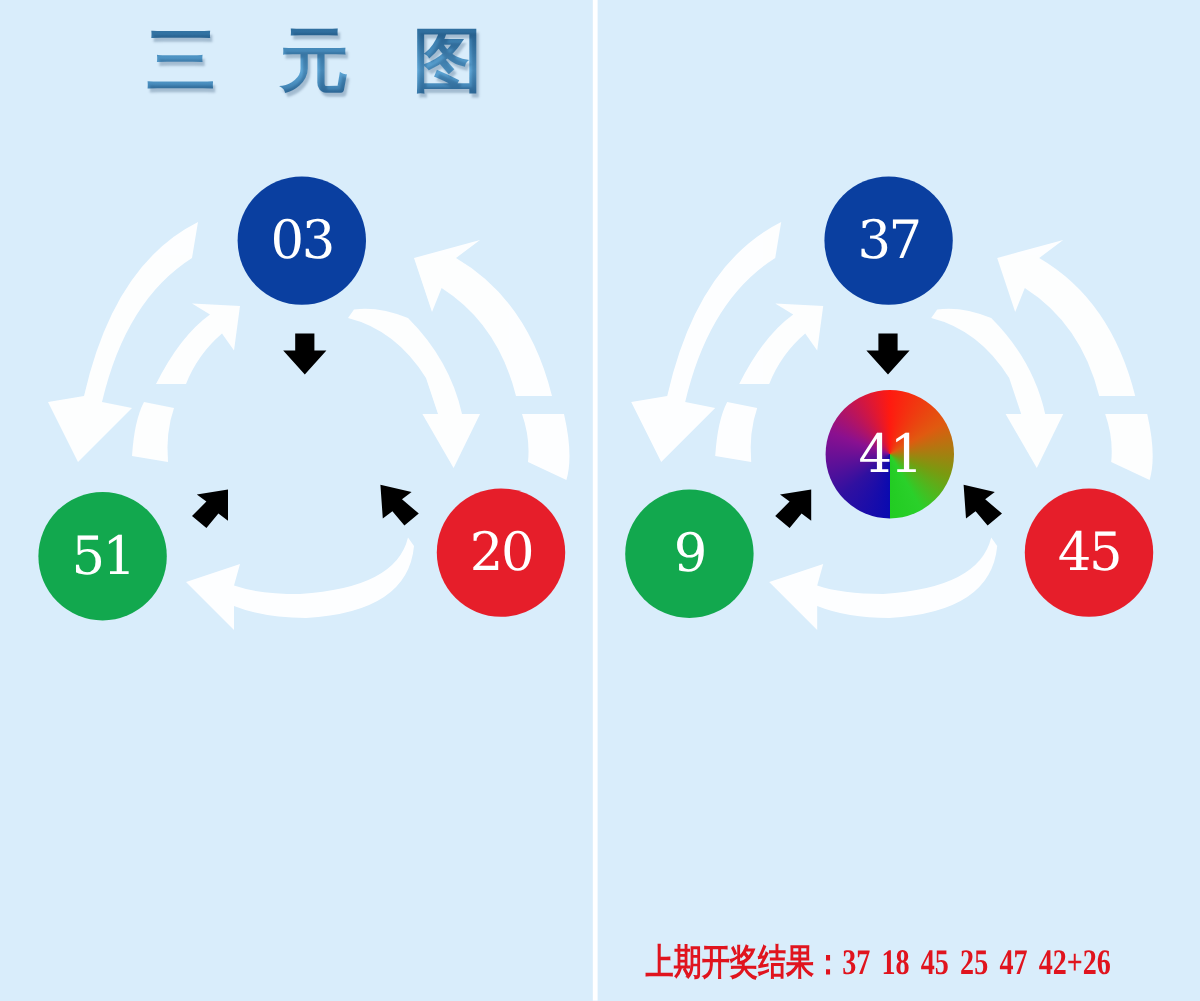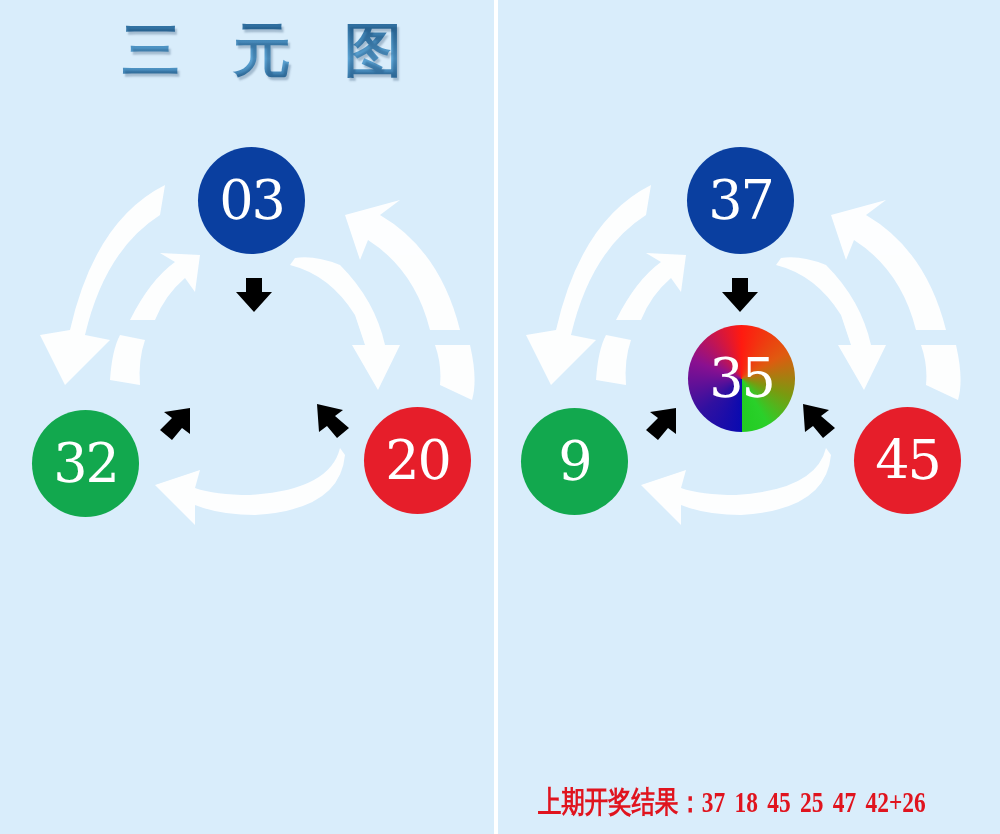--- a/index.html
+++ b/index.html
@@ -10,21 +10,21 @@
   .panel.right{left:498px;width:502px;}
   .title{position:absolute;left:122px;top:12px;width:280px;font-size:58px;font-weight:bold;letter-spacing:0;color:#3a86b8;
     background:linear-gradient(180deg,#1e5a8a 0%,#5fa8d8 60%,#235f90 100%);-webkit-background-clip:text;background-clip:text;
     -webkit-text-fill-color:transparent;text-shadow:2px 3px 2px rgba(0,40,80,0.25);display:flex;justify-content:space-between;font-family:"DejaVu Serif",serif;}
   .title span{display:inline-block;}
   .issue{position:absolute;left:163px;top:92px;font-size:40px;font-weight:bold;color:#d89a3c;
     background:linear-gradient(180deg,#f7d78a 0%,#c98a2a 55%,#8a5a18 100%);-webkit-background-clip:text;background-clip:text;
     -webkit-text-fill-color:transparent;text-shadow:2px 2px 2px rgba(60,30,0,0.3);font-family:"DejaVu Serif",serif;}
   svg.arrows{position:absolute;left:0;top:0;}
   .ball{position:absolute;width:107px;height:107px;border-radius:50%;color:#fff;display:flex;align-items:center;justify-content:center;
-    font-family:"DejaVu Serif",serif;font-size:54px;line-height:1;letter-spacing:-2px;}
+    font-family:"DejaVu Serif",serif;font-size:44px;line-height:1;letter-spacing:-2px;}
   .ball.blue{background:#0a3fa0;}
   .ball.green{background:#12a84e;}
   .ball.red{background:#e61e2a;}
   .ball.center{background:conic-gradient(from 0deg,#ff1a10 0deg,#e05a10 60deg,#7a9a10 110deg,#2ad02a 150deg,#22cc22 180deg,#0a0ab0 180deg,#3010a0 230deg,#8a1090 290deg,#ff1a10 360deg);}
   .result{position:absolute;left:538px;top:782px;font-size:30px;color:#e0141e;font-family:"Liberation Serif",serif;transform:scaleX(0.78);transform-origin:left top;white-space:nowrap;font-weight:bold;}
   .result span{margin-right:12px;}
 </style>
 </head>
 <body>
 
@@ -55,21 +55,21 @@
     </g>
 
     <g fill="#000000">
       <path d="M246,278 L262,278 L262,292 L272,292 L254,312 L236,292 L246,292 Z"></path>
       <path d="M160,430 L172,440 L182,428 L190,434 L190,408 L164,412 L172,418 Z"></path>
       <path d="M349,428 L337,438 L327,426 L319,432 L317,404 L343,410 L335,416 Z"></path>
     </g>
   </svg>
 
   <div class="ball blue" style="left:198px;top:147px;">03</div>
-  <div class="ball green" style="left:32px;top:410px;">32</div>
+  <div class="ball green" style="left:32px;top:410px;">51</div>
   <div class="ball red" style="left:364px;top:407px;">20</div>
 </div>
 
 <div class="panel right">
   <svg class="arrows" width="502" height="834">
     <g fill="#ffffff" opacity="0.95" transform="translate(-12,0)">
       <path d="M165,185 Q95,220 70,330 L40,335 L65,385 L110,340 L85,335 Q105,250 160,215 Z"></path>
       <path d="M460,330 Q440,250 380,215 L400,200 L345,215 L360,260 L368,240 Q415,270 430,330 Z"></path>
       <path d="M435,345 L470,345 Q478,380 472,400 L440,385 Q442,365 435,345 Z"></path>
       <path d="M340,448 Q330,490 250,495 Q215,495 195,488 L200,470 L155,485 L195,525 L195,505 Q220,515 255,515 Q340,510 345,455 Z"></path>
@@ -78,20 +78,20 @@
       <path d="M290,265 Q330,275 355,315 L365,345 L352,345 L378,390 L400,345 L385,345 Q375,300 340,265 Q315,255 295,258 Z"></path>
     </g>
     <g fill="#000000" transform="translate(-12,0)">
       <path d="M246,278 L262,278 L262,292 L272,292 L254,312 L236,292 L246,292 Z"></path>
       <path d="M160,430 L172,440 L182,428 L190,434 L190,408 L164,412 L172,418 Z"></path>
       <path d="M349,428 L337,438 L327,426 L319,432 L317,404 L343,410 L335,416 Z"></path>
     </g>
   </svg>
 
   <div class="ball blue" style="left:189px;top:147px;">37</div>
-  <div class="ball center" style="left:190px;top:325px;">35</div>
+  <div class="ball center" style="left:190px;top:325px;">41</div>
   <div class="ball green" style="left:23px;top:408px;">9</div>
   <div class="ball red" style="left:356px;top:407px;">45</div>
 </div>
 
 <div class="result">
   <span style="margin-right:0">上期开奖结果：</span><span>37</span><span>18</span><span>45</span><span>25</span><span>47</span><span>42+26</span>
 </div>
 
 </body></html>

